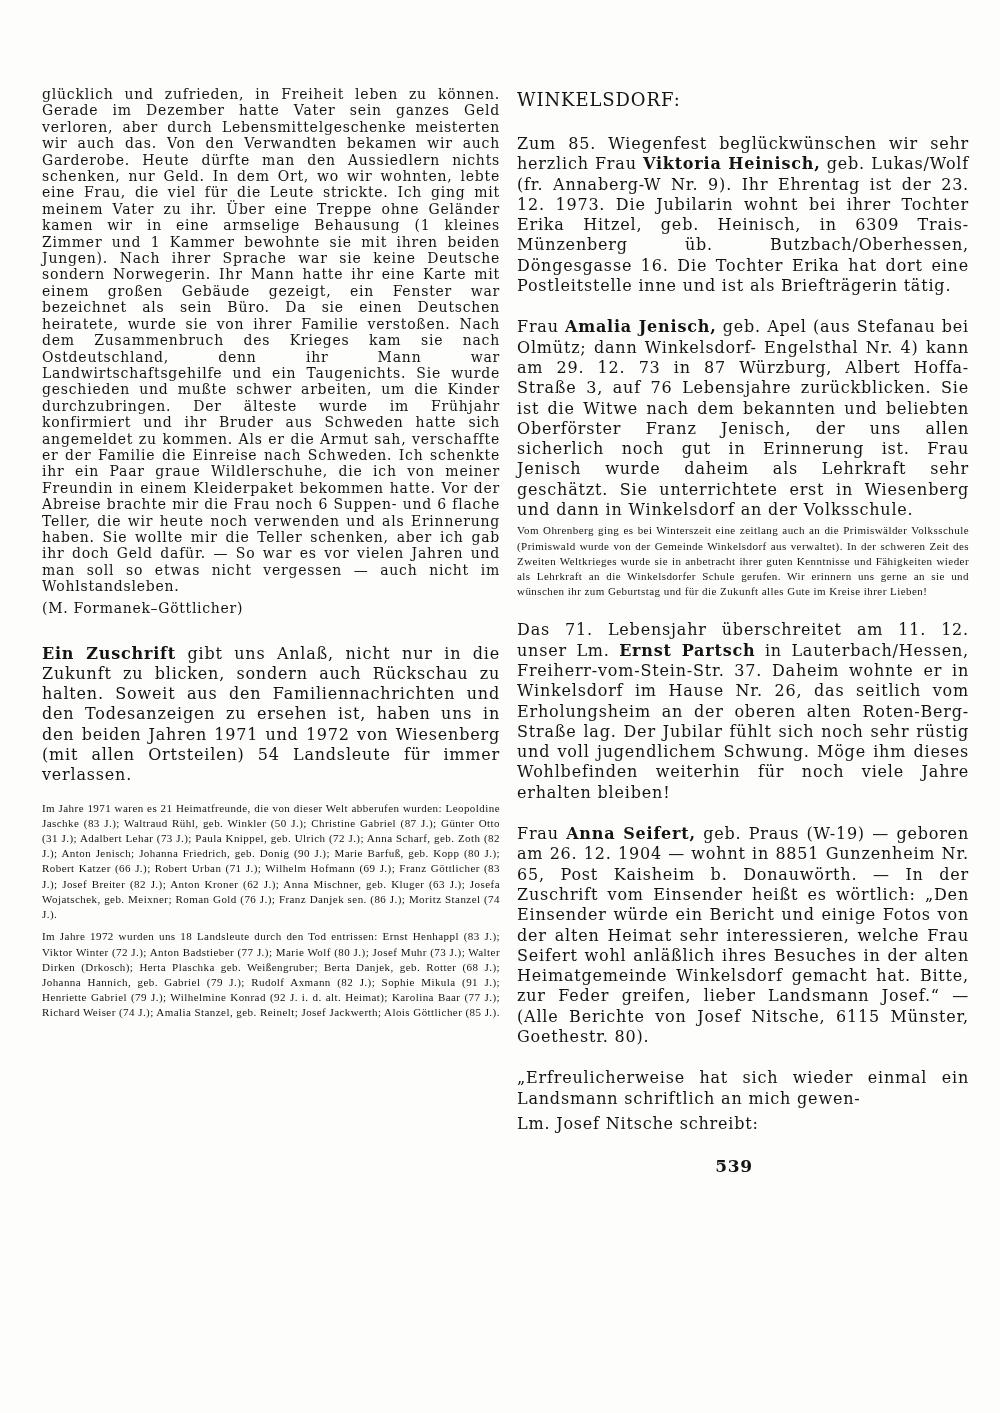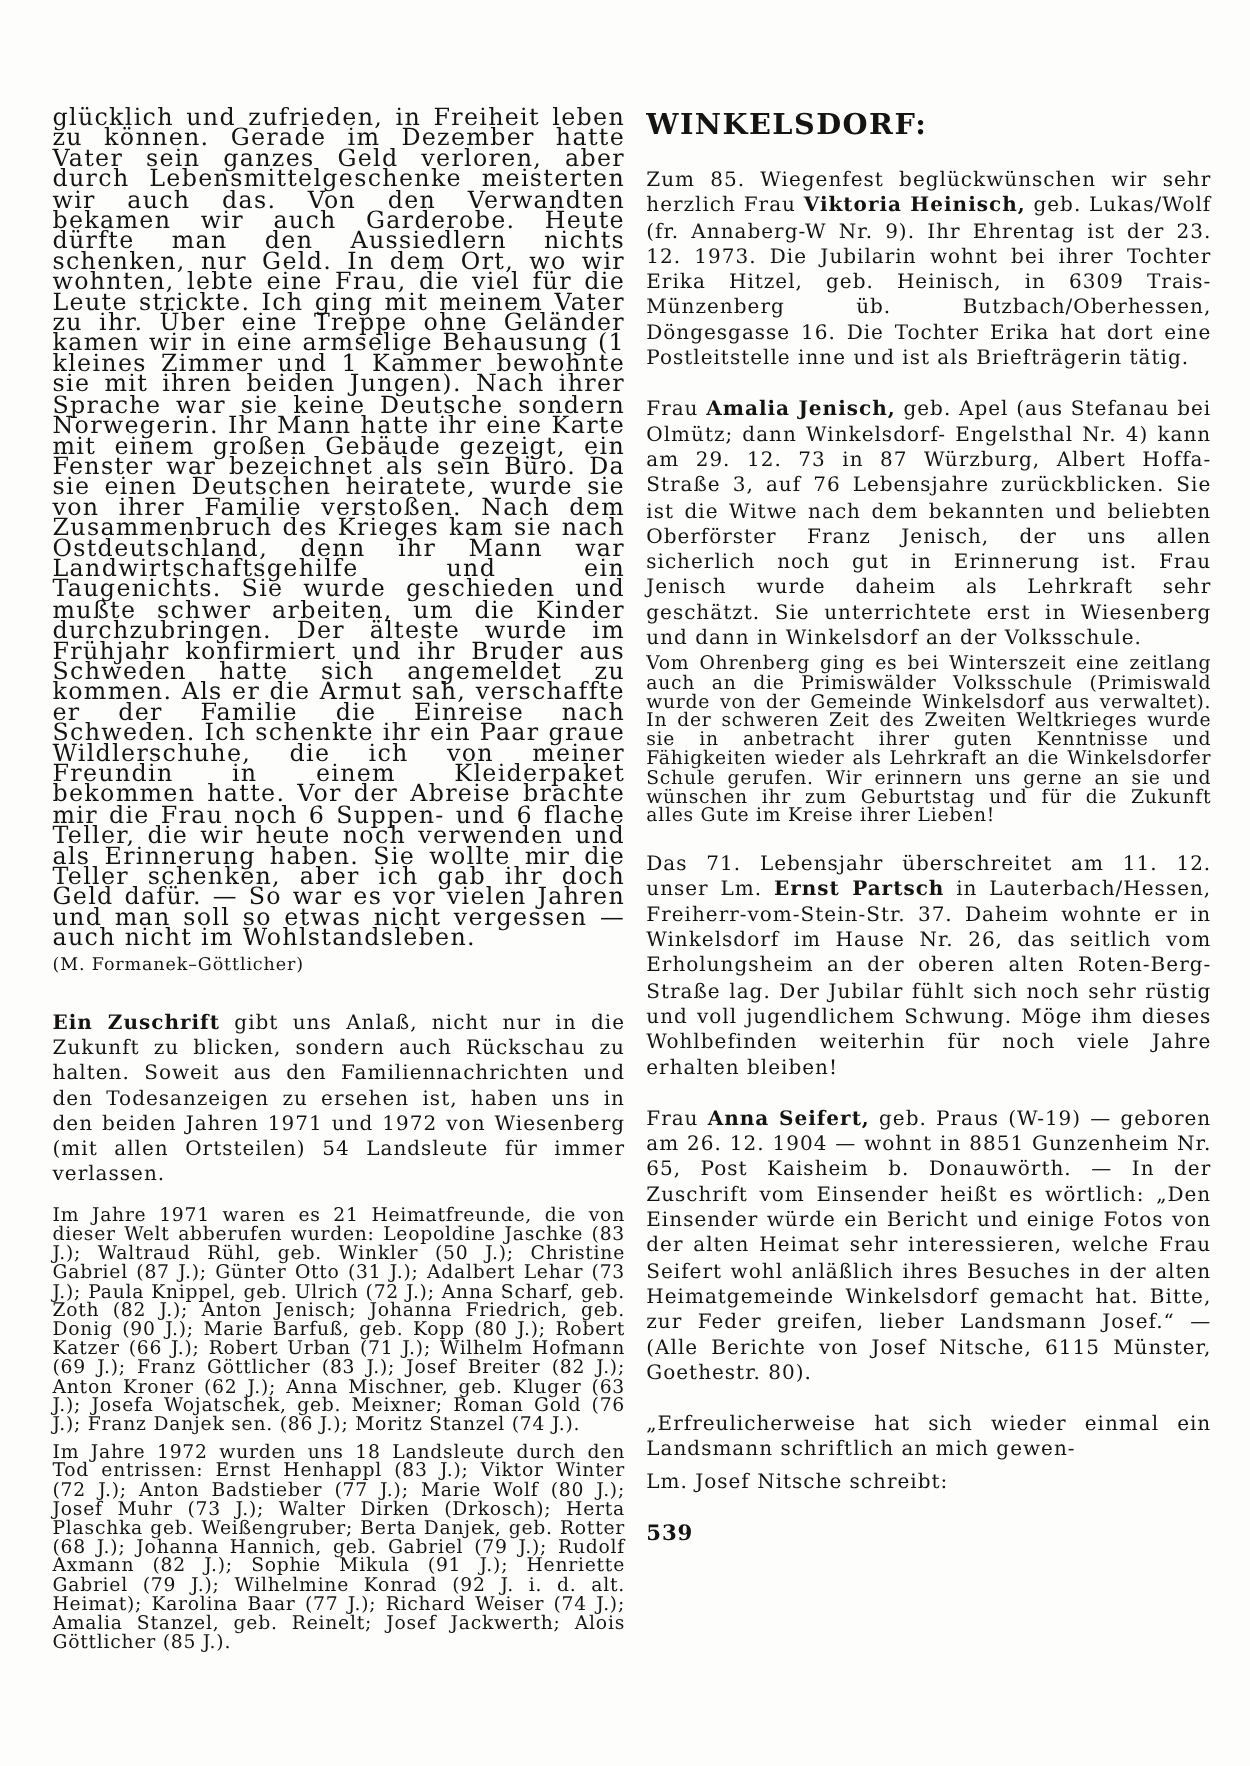--- a/index.html
+++ b/index.html
@@ -28,62 +28,63 @@
 
   p { margin: 0; }
 
   .justify {
     text-align: justify;
     text-justify: inter-word;
     hyphens: auto;
     -webkit-hyphens: auto;
   }
   .body-sm {
-    font-size: 19px;
+    font-size: 14px;
     line-height: 16.4px;
     letter-spacing: 0.055em;
   }
   .body-lg {
     font-size: 16px;
     line-height: 20.3px;
     letter-spacing: 0.05em;
   }
   .small-print {
-    font-size: 15px;
+    font-size: 11px;
     line-height: 15.2px;
     letter-spacing: 0.04em;
     font-weight: 500;
+    font-family: Liberation Serif, serif;
   }
   .signature {
     font-size: 14px;
     line-height: 18px;
     letter-spacing: 0.05em;
     padding-right: 22px;
     margin-top: 4px;
   }
   .para-yearend { margin-top: 27px; }
   .para-deaths-1971 { margin-top: 15px; }
   .para-deaths-1972 { margin-top: 7px; }
 
   .heading {
-    font-size: 23px;
+    font-size: 18px;
     line-height: 27px;
-    font-weight: bold;
+    font-weight: normal;
     letter-spacing: 0.05em;
   }
   .rc-para { margin-top: 21px; }
   .rc-small { margin-top: 3px; }
   .rc-oneline { margin-top: 5px; }
   strong.inline-name { font-weight: bold; }
 
   .page-number {
     font-size: 17px;
     font-weight: bold;
     letter-spacing: 0.04em;
-    text-align: left;
+    text-align: center;
     padding-right: 18px;
     margin-top: 22px;
   }
 </style>
 </head>
 <body>
 
 <div class="page">
 
   <div class="col col-left">

